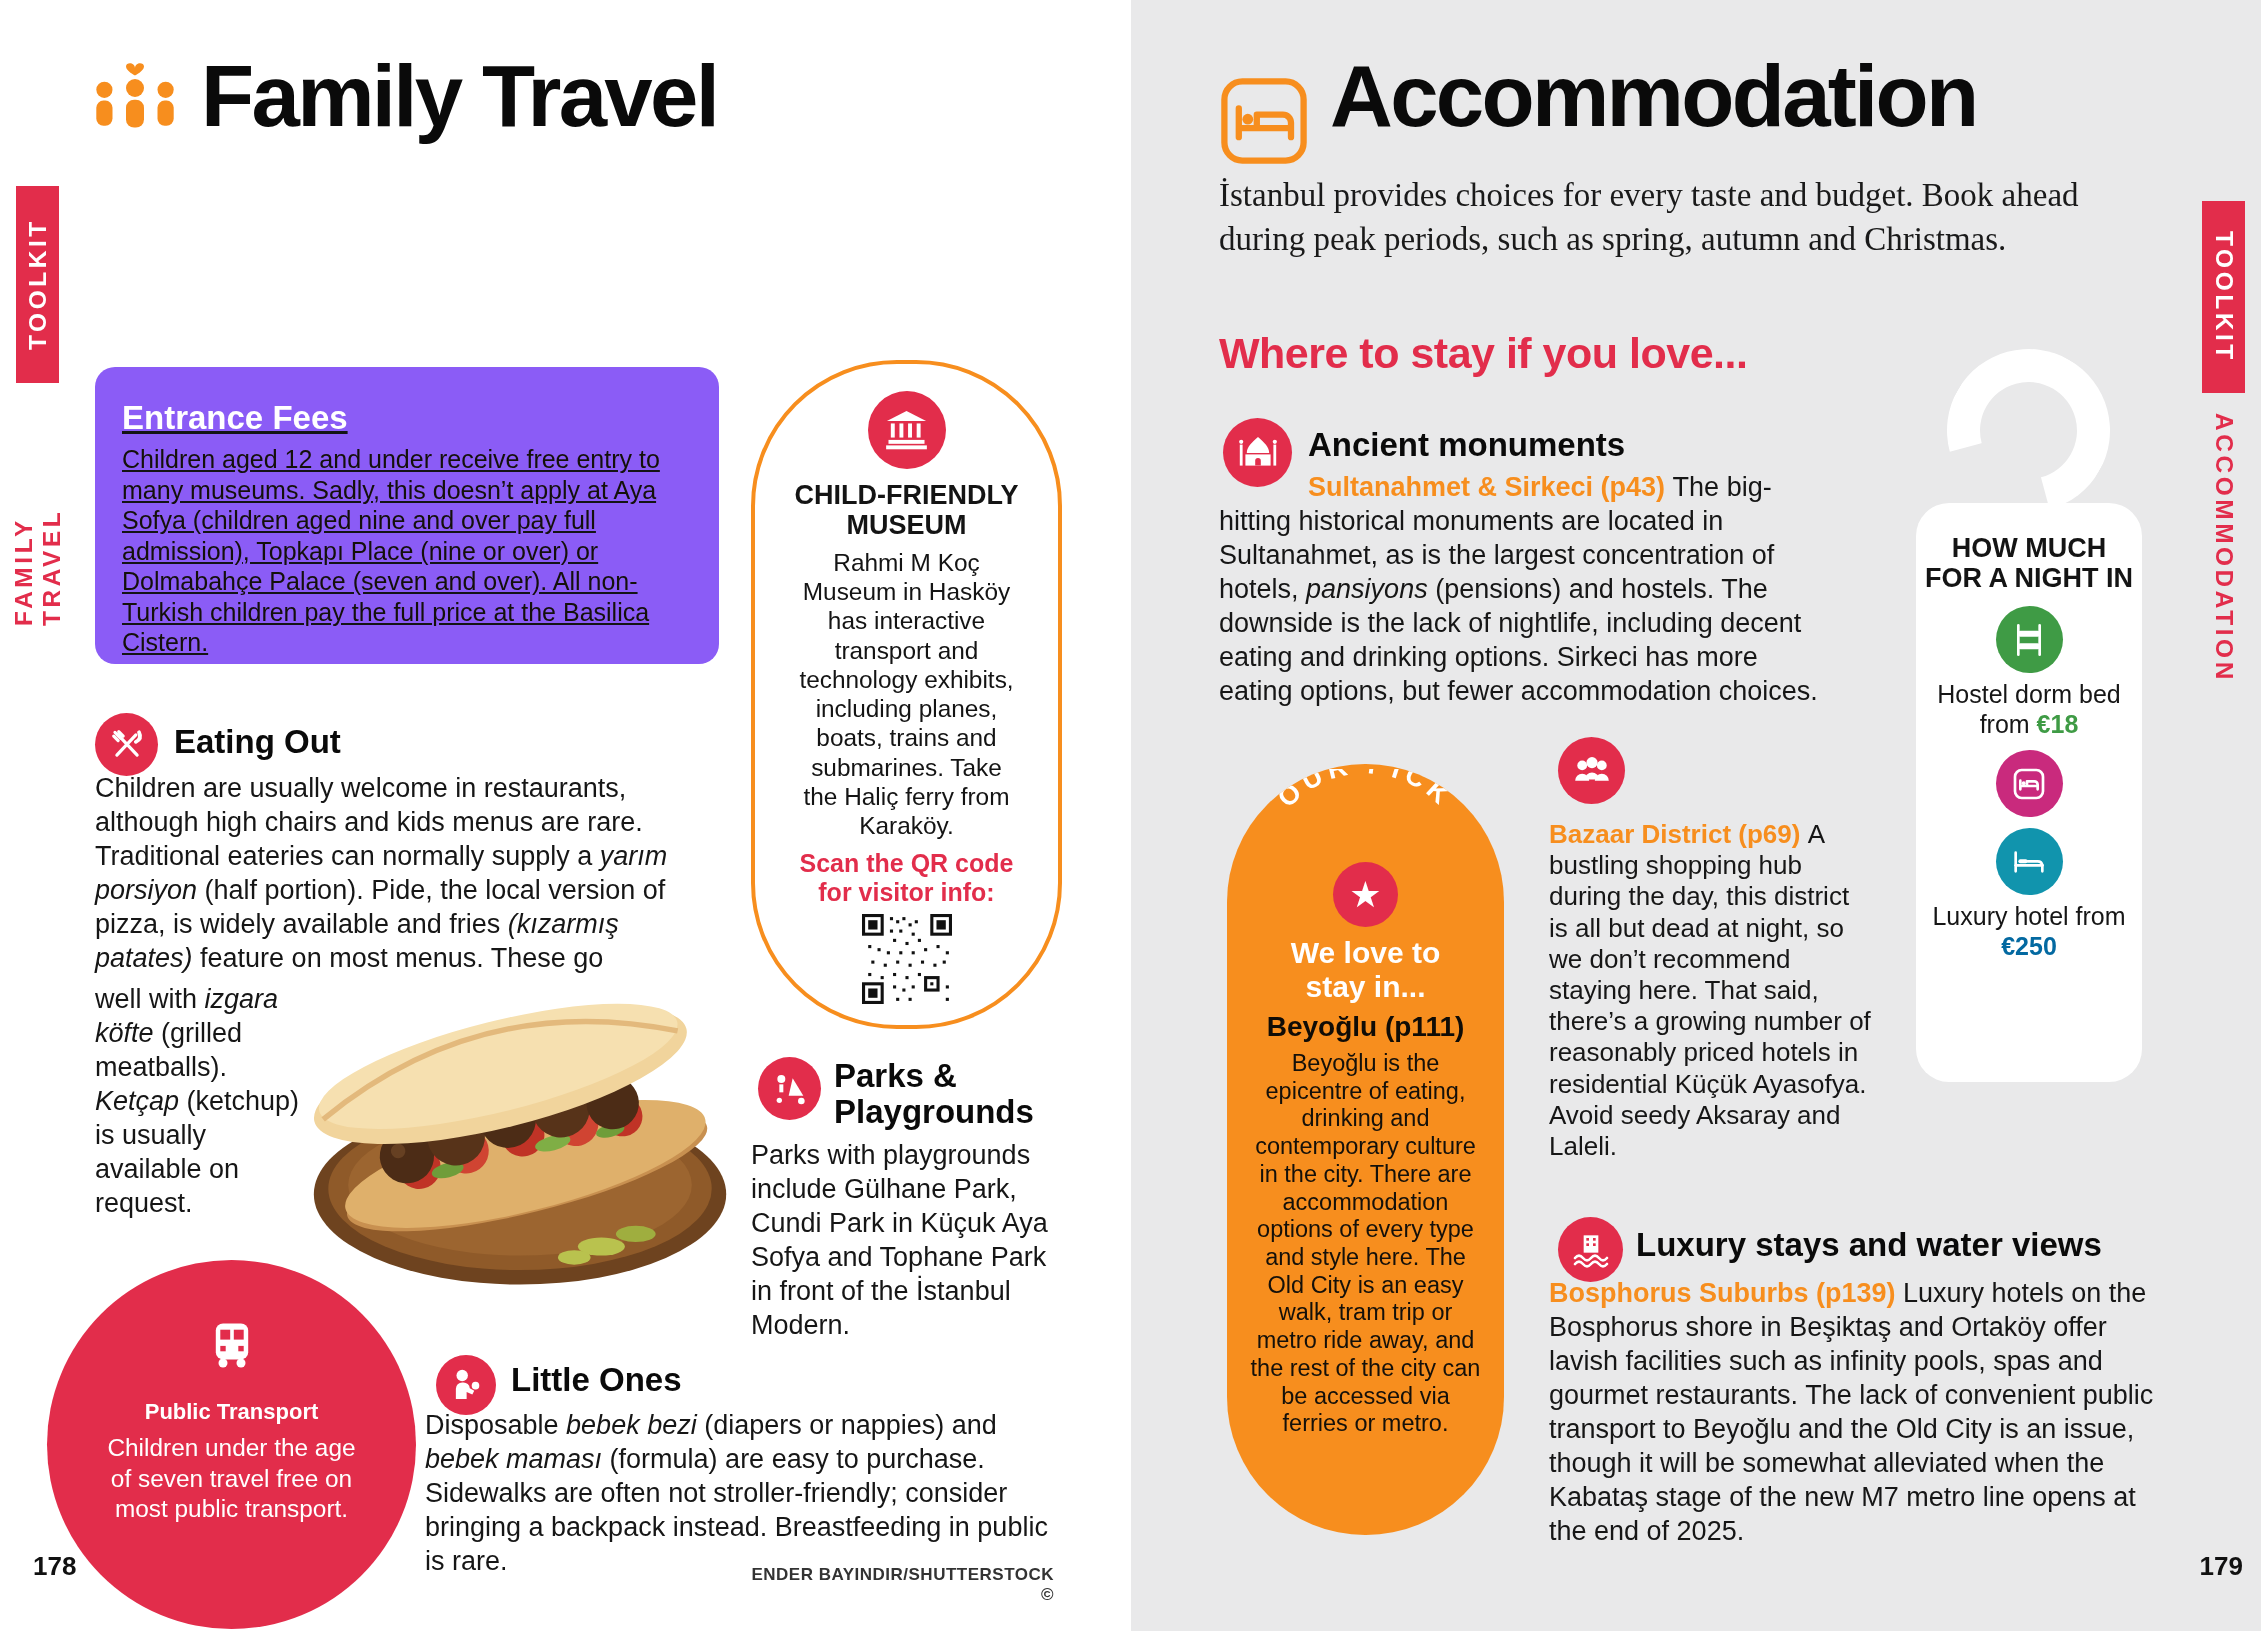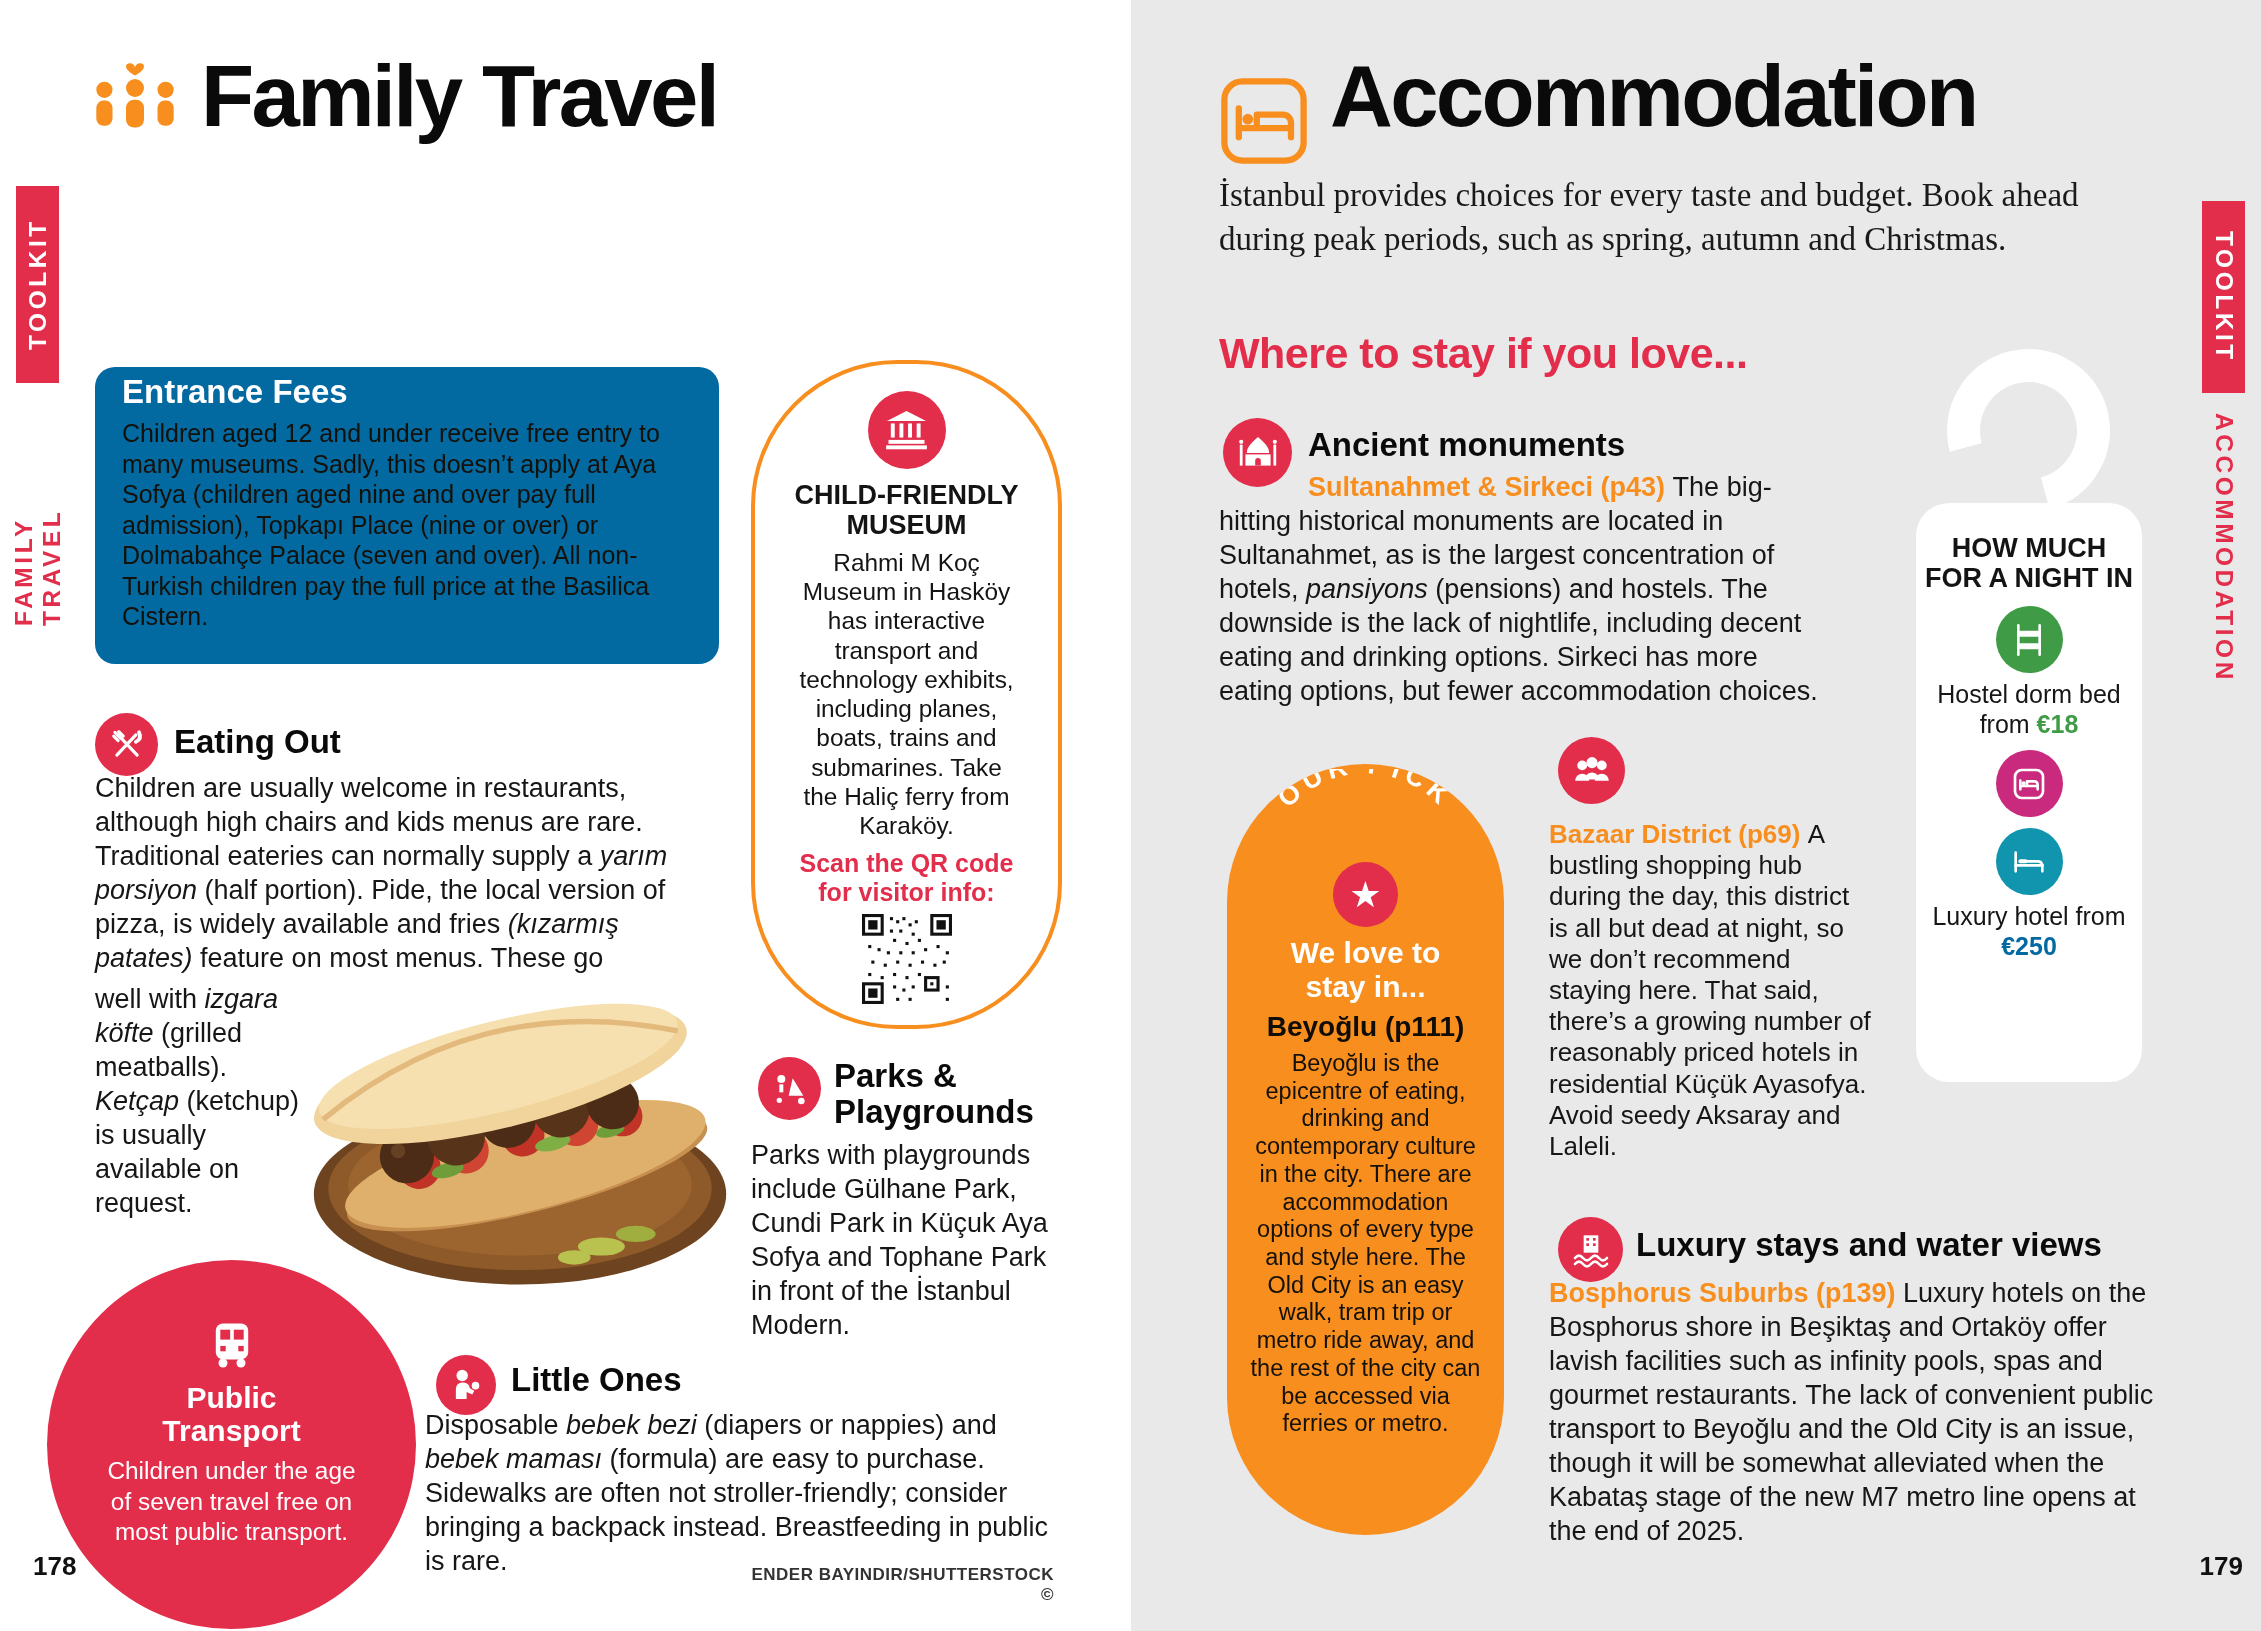--- a/index.html
+++ b/index.html
@@ -13,38 +13,38 @@
   
   .vtab { position:absolute; display:flex; align-items:center; justify-content:center;
           font-weight:700; font-size:24.4px; letter-spacing:3.6px; color:#e22d4b; }
   .vtab.up { writing-mode:vertical-rl; transform:rotate(180deg); }
   .vtab.down { writing-mode:vertical-rl; }
   .vtab.boxed { background:#e22d4b; color:#ffffff; }
 
   .page-title { font-size:87px; font-weight:700; letter-spacing:-2.7px; color:#0a0a0a; line-height:1; }
   .intro { font-family:"Liberation Serif", serif; font-size:33px; line-height:1.32; color:#1a1a1a; }
 
-  .orange-box { background:#0369a1; border-radius:20px; padding:6px 27px; }
+  .orange-box { background:#8b5cf6; border-radius:20px; padding:32px 27px;text-decoration:underline; }
   .orange-box h3 { color:#ffffff; font-size:33px; font-weight:700; margin-bottom:7.2px; }
   .orange-box p { font-size:25px; line-height:1.22; color:#14100a; }
 
   .capsule { background:#ffffff; border:4.5px solid #f78e1e; border-radius:146px; text-align:center; padding-top:27px; }
   .capsule h4 { font-size:27px; font-weight:700; line-height:1.12; margin:11px auto 7.2px; width:226px; }
   .capsule .cap-body { font-size:24.4px; line-height:1.2; width:230px; margin:0 auto; }
   .capsule .qr-label { font-size:25px; font-weight:700; color:#e22d4b; line-height:1.15; width:226px; margin:9px auto 7.2px; }
 
   .icon-circle { background:#e22d4b; border-radius:50%; display:flex; align-items:center; justify-content:center; }
 
   .sec-title { font-size:33px; font-weight:700; color:#0a0a0a; line-height:1.08; }
   .body-text { font-size:27px; line-height:1.26; color:#161616; }
   .ob { color:#f78e1e; font-weight:700; }
   .it { font-style:italic; }
 
   .red-feature { background:#e22d4b; border-radius:50%; color:#ffffff; text-align:center; }
-  .red-feature h3 { font-size:30px; font-weight:700; line-height:1.1; margin:5px auto 9px; width:217px; }
+  .red-feature h3 { font-size:22px; font-weight:700; line-height:1.1; margin:24px auto 9px; width:217px; }
   .red-feature p { font-size:24.4px; line-height:1.25; width:271px; margin:0 auto; }
 
   .where-heading { font-size:43px; font-weight:700; color:#e22d4b; letter-spacing:-0.5px; }
 
   .ourpick { background:#f78e1e; border-radius:138px; text-align:center; overflow:hidden; }
   .ourpick .op-lead { color:#ffffff; font-size:30px; font-weight:700; line-height:1.12; width:199px; margin:9px auto 7.2px; }
   .ourpick .op-place { color:#100c06; font-size:28px; font-weight:700; margin-bottom:7.2px; }
   .ourpick .op-body { color:#14100a; font-size:23.5px; line-height:1.18; width:237px; margin:0 auto; }
 
   .hanger-ring { position:absolute; width:163px; height:163px; border:33px solid #ffffff; border-radius:50%;

